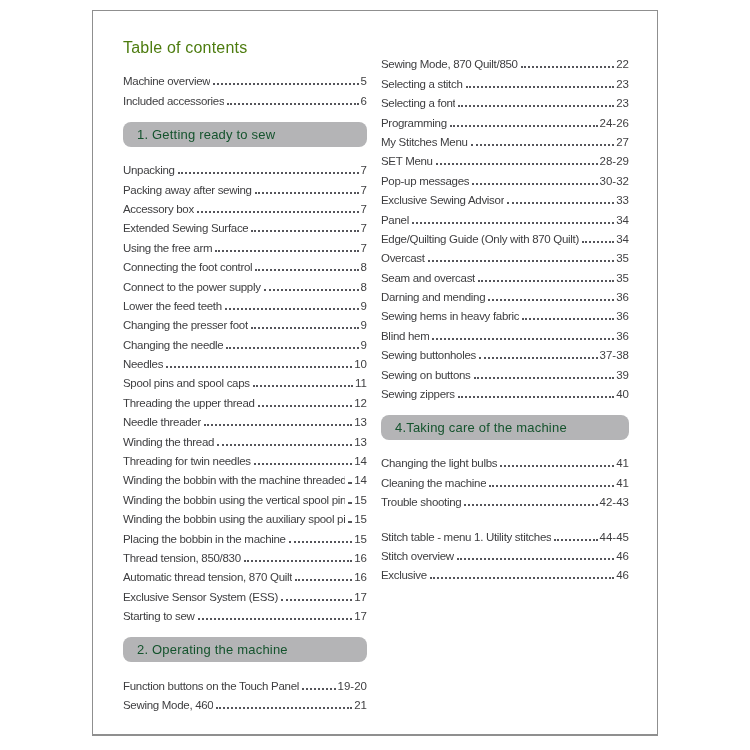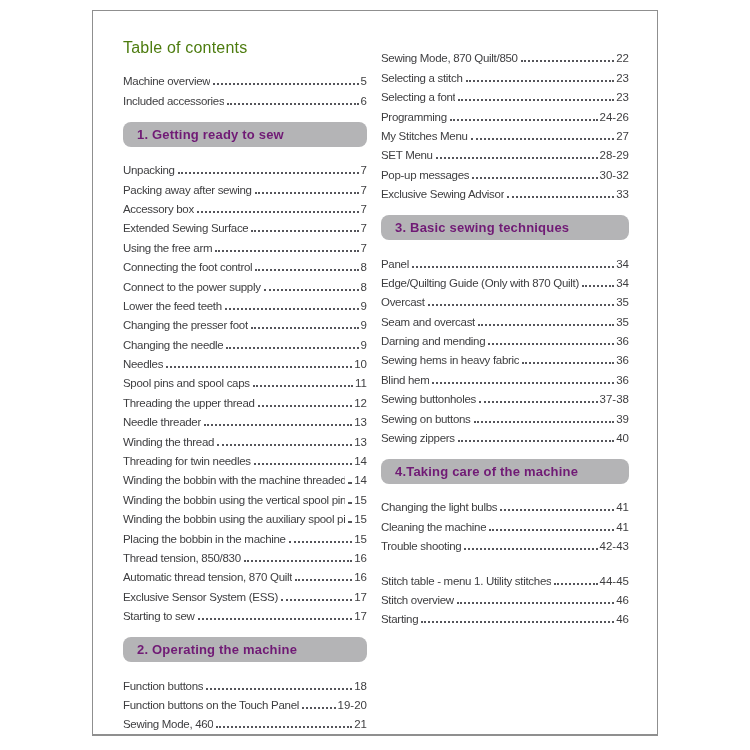--- a/index.html
+++ b/index.html
@@ -19,21 +19,21 @@
     box-sizing: border-box;
     background: #ffffff;
     border: 1.5px solid var(--page-border, #8f8f8f);
     border-bottom-width: 2.5px;
   }
   .col {
     position: absolute;
     top: 0;
   }
   .col-left  { left: 30px;  width: 244px; }
-  .col-right { left: 288px; width: 248px; top: 36px; text-align: right; }
+  .col-right { left: 288px; width: 248px; top: 42px; text-align: right; }
   .toc-title {
     margin: 28px 0 13px 0;
     font-size: 16px;
     font-weight: normal;
     color: #4d7c0f;
     letter-spacing: 0.2px;
   }
   .entry {
     display: flex;
     align-items: flex-end;
@@ -57,23 +57,23 @@
     height: 25px;
     margin: 13px 0 12px 0;
     background: var(--bar-color, #b4b4b6);
     border-radius: 8px;
     display: flex;
     align-items: center;
     padding-left: 14px;
     box-sizing: border-box;
   }
   .section-bar span {
-    color: #701a75;
+    color: #14532d;
     font-size: 13px;
-    font-weight: bold;
+    font-weight: normal;
     letter-spacing: 0.2px;
   }
   .gap { height: 15px; }
 </style>
 </head>
 <body>
 
 <div class="page">
   <div class="col col-left">
     <div class="toc-title">Table of contents</div>
@@ -208,25 +208,20 @@
         </div>
         <div class="entry">
           <span class="lbl">Starting to sew</span>
           <span class="leader"></span>
           <span class="num">17</span>
         </div>
         <div class="section-bar">
           <span>2. Operating the machine</span>
         </div>
         <div class="entry">
-          <span class="lbl">Function buttons</span>
-          <span class="leader"></span>
-          <span class="num">18</span>
-        </div>
-        <div class="entry">
           <span class="lbl">Function buttons on the Touch Panel</span>
           <span class="leader"></span>
           <span class="num">19-20</span>
         </div>
         <div class="entry">
           <span class="lbl">Sewing Mode, 460</span>
           <span class="leader"></span>
           <span class="num">21</span>
         </div>
       </div>
@@ -266,23 +261,20 @@
         <div class="entry">
           <span class="lbl">Pop-up messages</span>
           <span class="leader"></span>
           <span class="num">30-32</span>
         </div>
         <div class="entry">
           <span class="lbl">Exclusive Sewing Advisor</span>
           <span class="leader"></span>
           <span class="num">33</span>
         </div>
-        <div class="section-bar">
-          <span>3. Basic sewing techniques</span>
-        </div>
         <div class="entry">
           <span class="lbl">Panel</span>
           <span class="leader"></span>
           <span class="num">34</span>
         </div>
         <div class="entry">
           <span class="lbl">Edge/Quilting Guide (Only with 870 Quilt)</span>
           <span class="leader"></span>
           <span class="num">34</span>
         </div>
@@ -349,19 +341,19 @@
           <span class="lbl">Stitch table - menu 1. Utility stitches</span>
           <span class="leader"></span>
           <span class="num">44-45</span>
         </div>
         <div class="entry">
           <span class="lbl">Stitch overview</span>
           <span class="leader"></span>
           <span class="num">46</span>
         </div>
         <div class="entry">
-          <span class="lbl">Starting</span>
+          <span class="lbl">Exclusive</span>
           <span class="leader"></span>
           <span class="num">46</span>
         </div>
       </div>
   </div>
 </div>
 
 </body></html>

